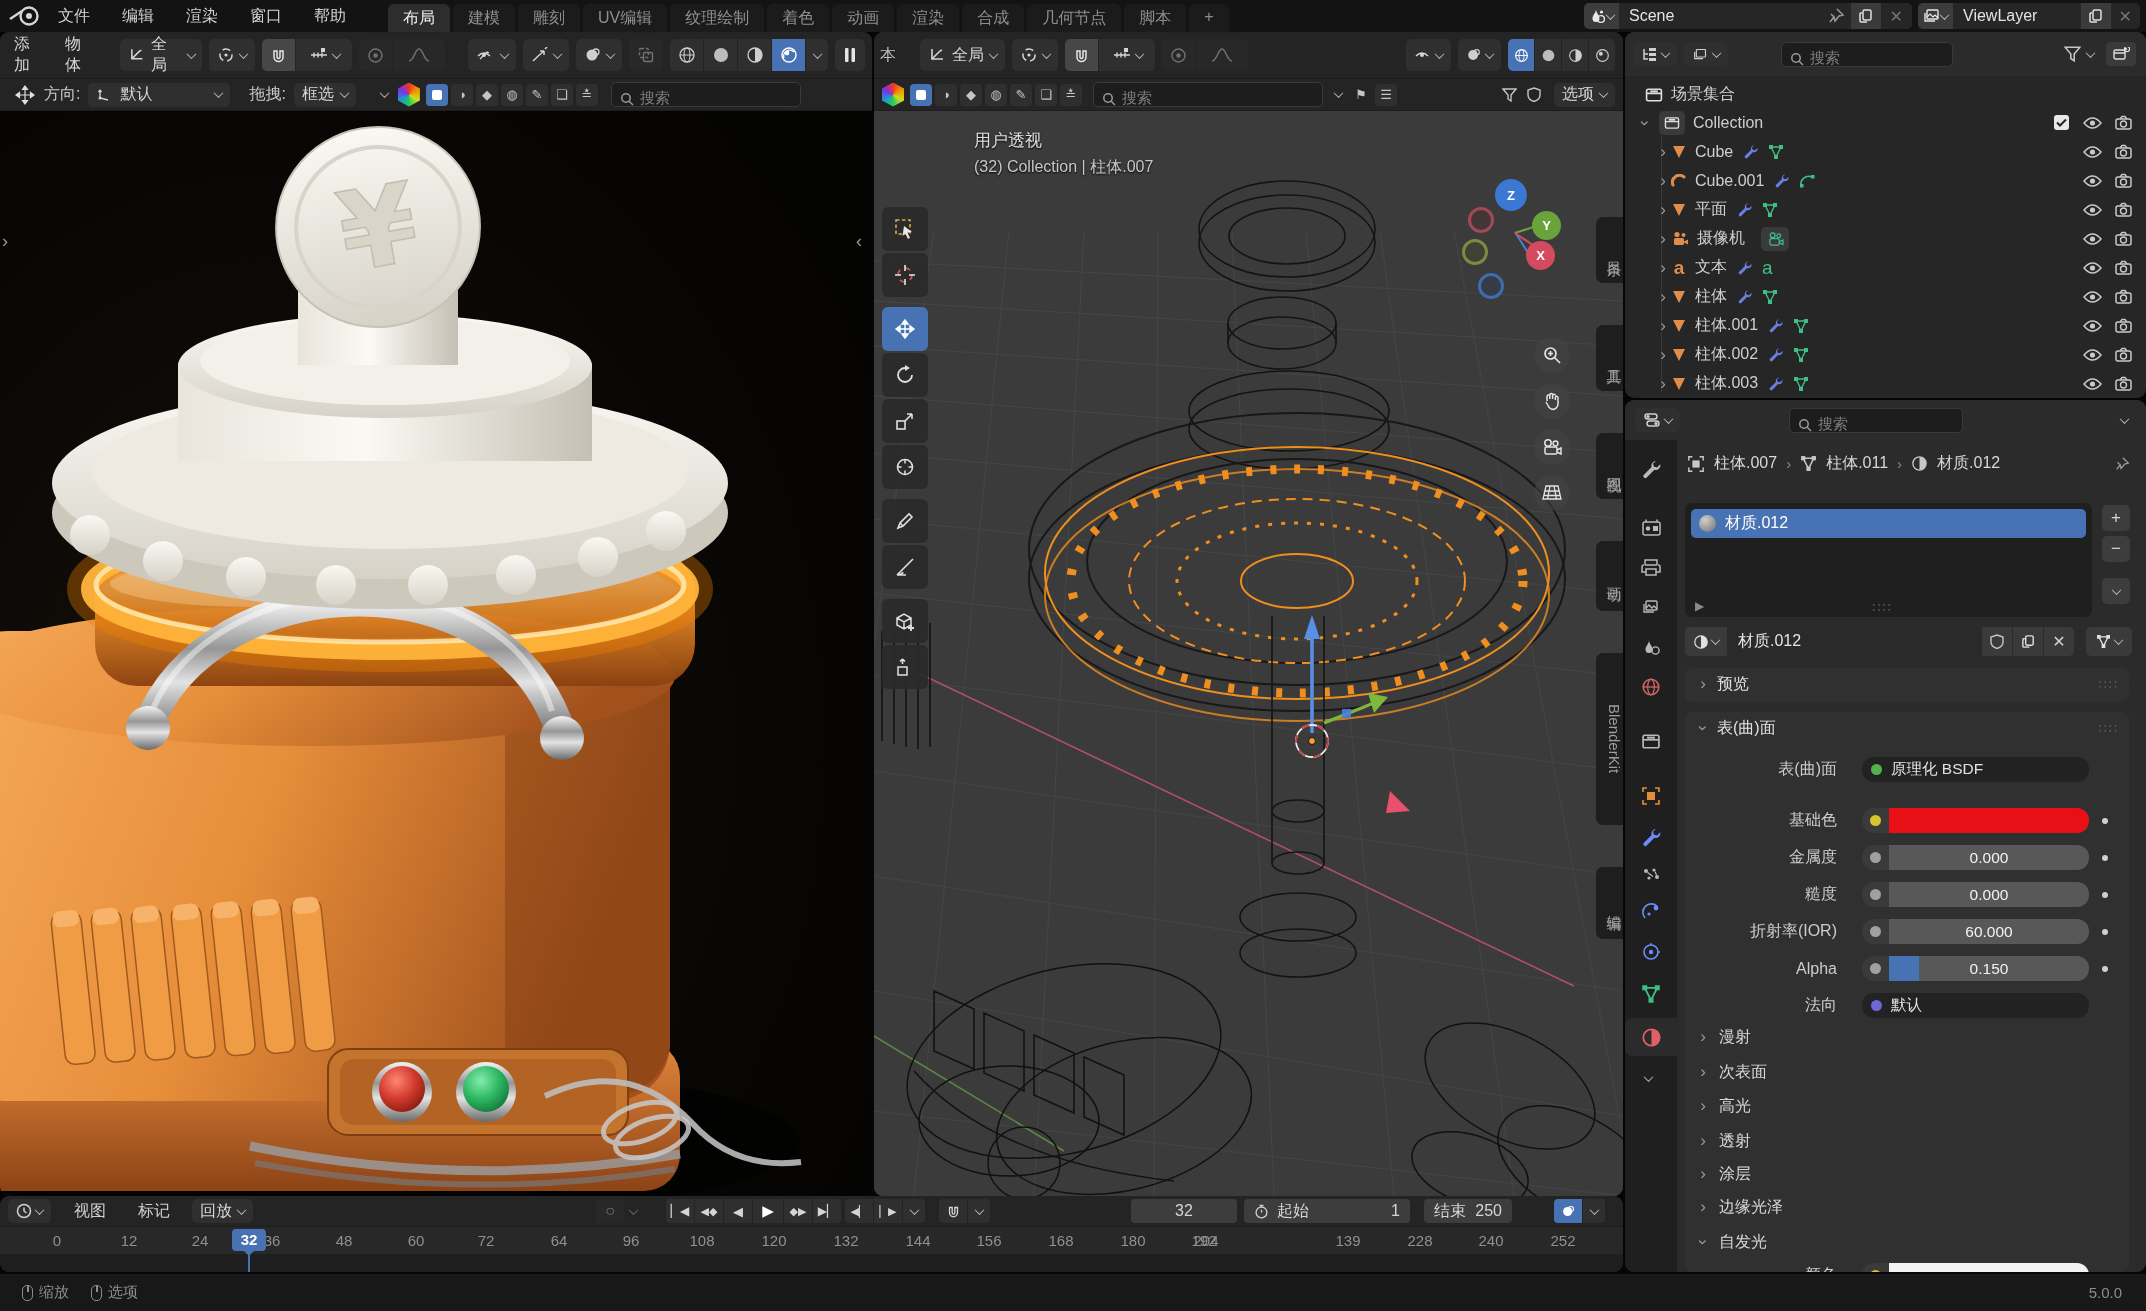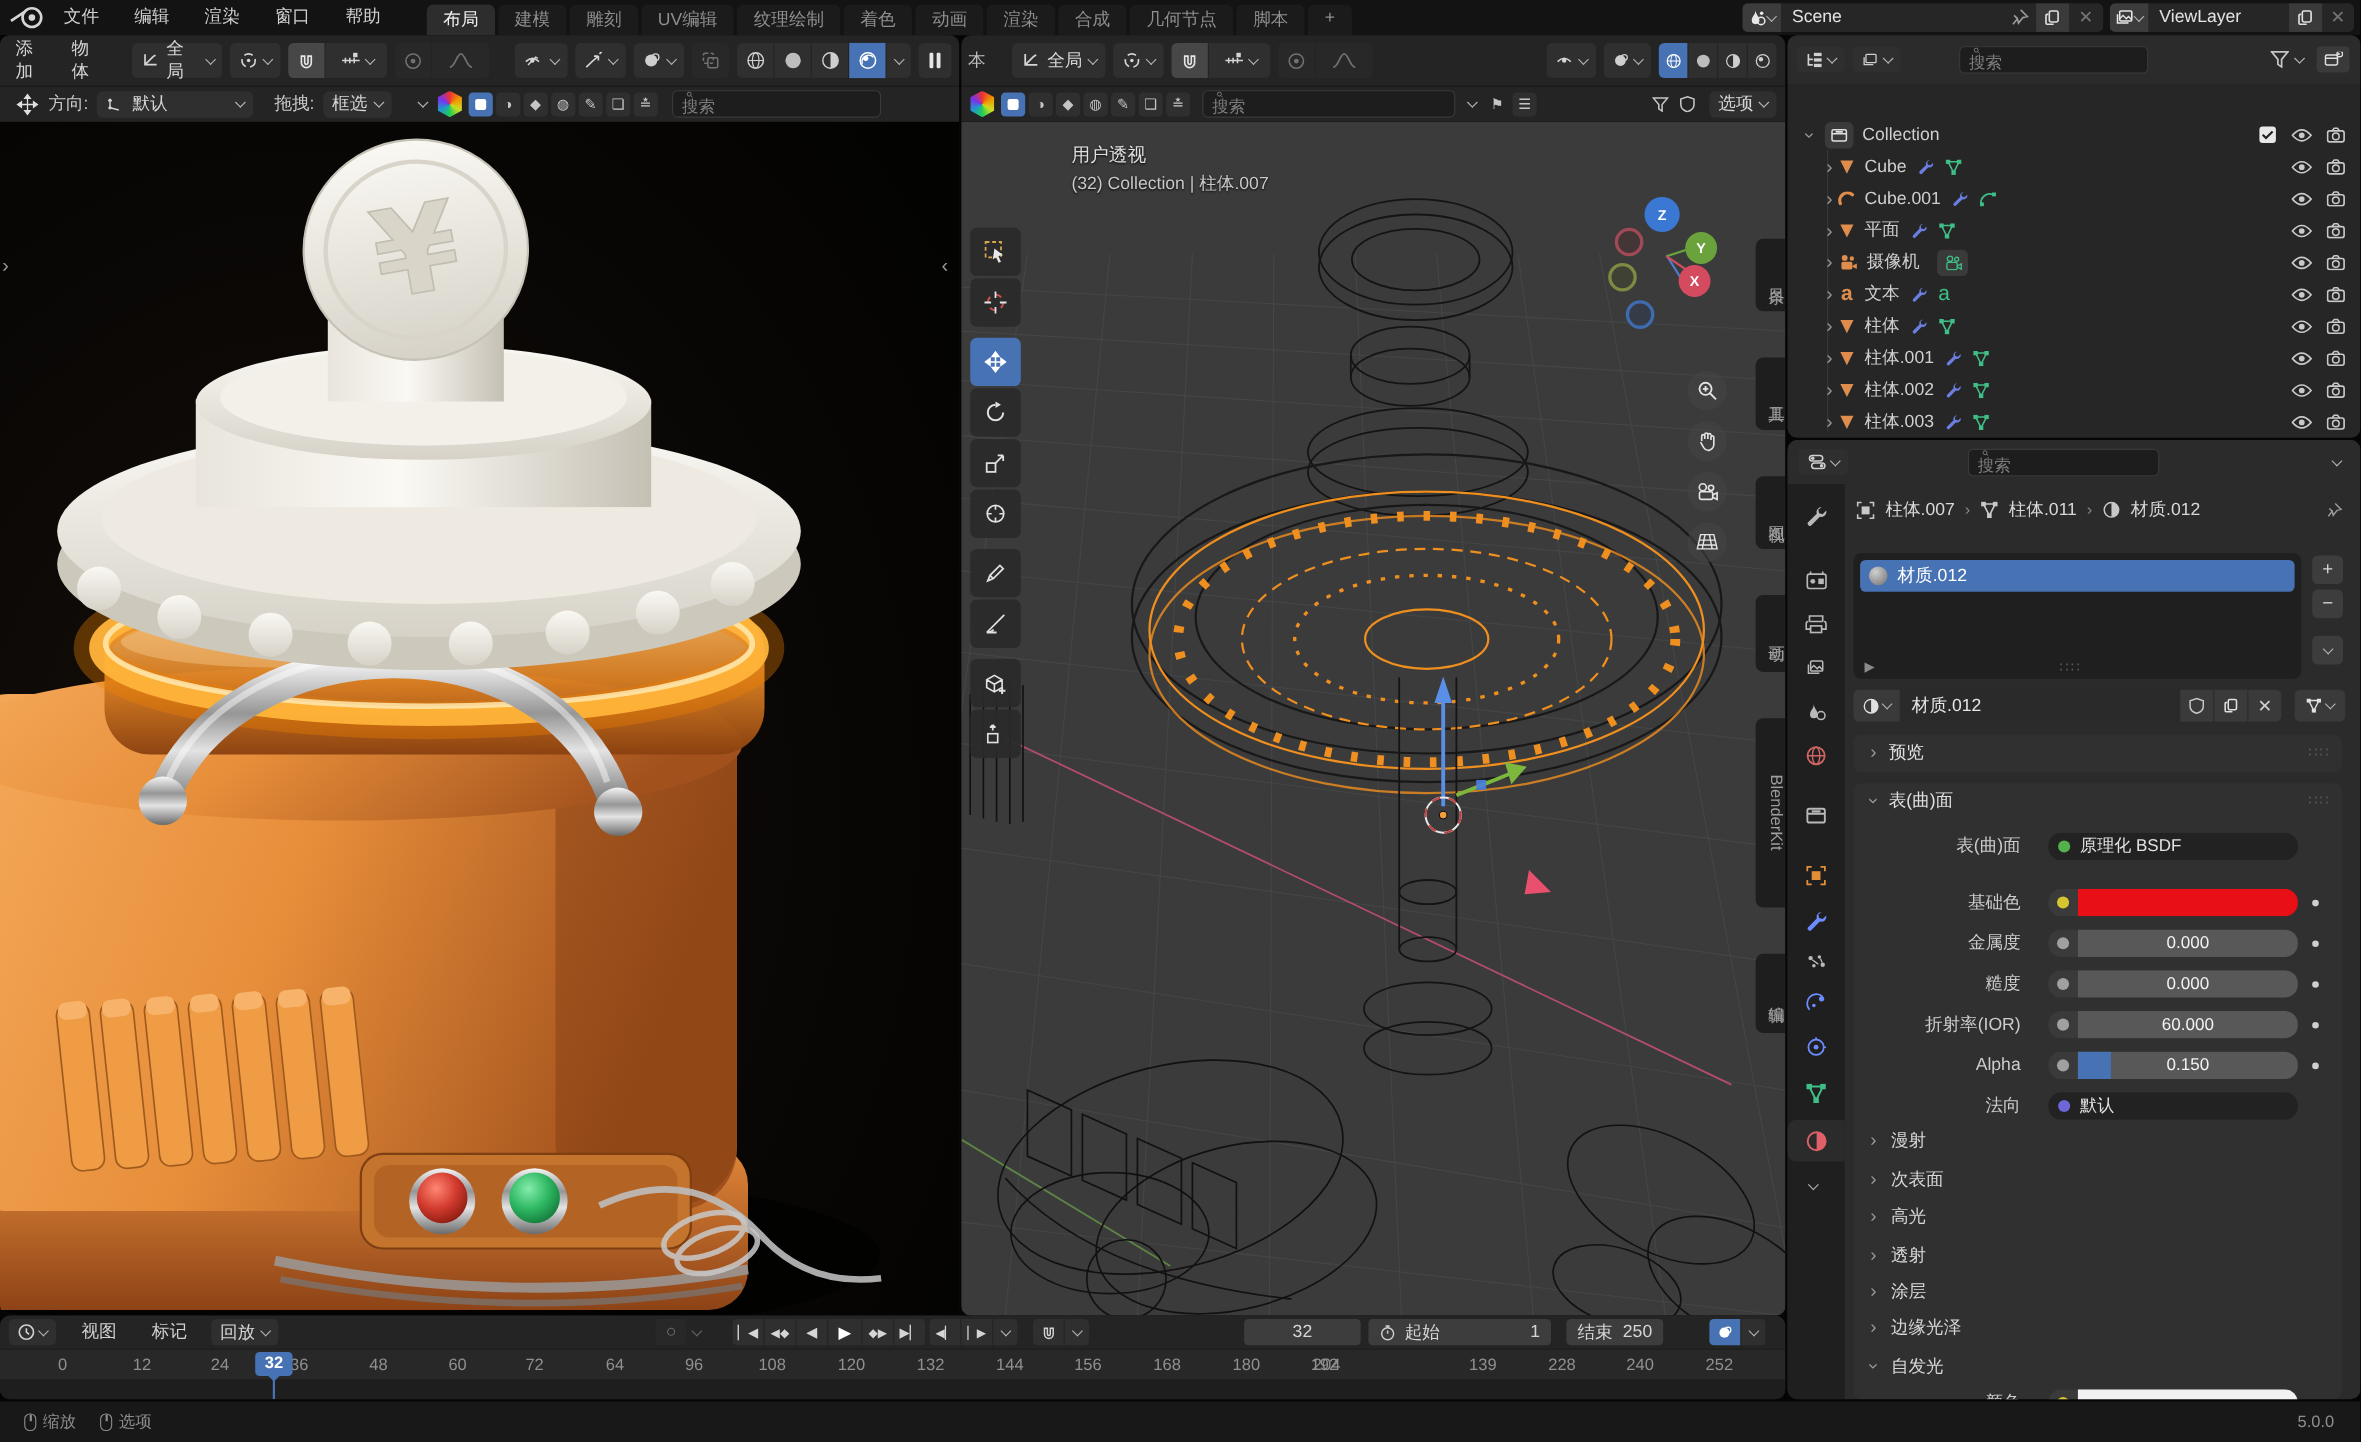--- a/index.html
+++ b/index.html
@@ -26,21 +26,21 @@
   .vh1 { position:absolute; left:0; top:0; right:0; height:46px; background:#242424; display:flex; align-items:center; }
   .vh2 { position:absolute; left:0; top:46px; right:0; height:32px; background:#242424; border-top:1px solid #1a1a1a; display:flex; align-items:center; }
   .hbtn { background:#2f2f2f; border-radius:5px; height:32px; display:flex; align-items:center; padding:0 8px; margin-right:7px; color:#d5d5d5; }
   .hbtn.small { height:24px; }
   .hgroup { display:flex; margin-right:7px; }
   .hgroup .seg { background:#2f2f2f; height:32px; width:33px; display:flex; align-items:center; justify-content:center; margin-right:1px; }
   .hgroup .seg:first-child { border-radius:5px 0 0 5px; }
   .hgroup .seg:last-child { border-radius:0 5px 5px 0; margin-right:0; }
   .seg.on { background:#4772b3; color:#fff; }
   .hlabel { padding:0 10px; color:#d5d5d5; }
-  .searchbox { background:#1d1d1d; border:1px solid #3a3a3a; border-radius:5px; height:25px; display:flex; align-items:flex-start; padding:0 8px; color:#8a8a8a;flex-direction:column; }
+  .searchbox { background:#1d1d1d; border:1px solid #3a3a3a; border-radius:5px; height:25px; display:flex; align-items:flex-end; padding:0 8px; color:#8a8a8a; }
   .searchbox input { background:transparent; border:none; outline:none; color:#bdbdbd; font-size:15px; width:120px; }
   .searchbox input::placeholder { color:#7d7d7d; }
   .mini-ic { width:22px; height:22px; border-radius:4px; background:#2f2f2f; display:flex; align-items:center; justify-content:center; margin-right:3px; font-size:13px; color:#c5c5c5; }
   .hex { width:22px; height:24px; clip-path:polygon(50% 0,100% 25%,100% 75%,50% 100%,0 75%,0 25%); background:conic-gradient(#e33,#e90,#cd2,#2c5,#29c,#73e,#e33); }
 
   
   #vp-left { left:0; top:32px; width:872px; height:1164px; }
   #vp-left .canvas { position:absolute; left:0; top:79px; right:0; bottom:0; background:#060606; }
   .edge-arrow { position:absolute; color:#9a9a9a; font-size:18px; z-index:5; }
 
@@ -817,20 +817,28 @@
           <svg width="17" height="15" viewBox="0 0 17 15">
               <rect x="1" y="3" width="11" height="9" rx="1.5" fill="none" stroke="#e0e0e0" stroke-width="1.4"></rect>
               <path d="M1 6 h11 M13 3 v-2 M12 2 h2" stroke="#e0e0e0" stroke-width="1.4"></path>
               <circle cx="14" cy="2" r="2.6" fill="none" stroke="#e0e0e0" stroke-width="1.2"></circle>
             </svg>
         </div>
       </div>
     </div>
     <div class="guide"></div>
 
+    <div class="orow" style="top:48px">
+      <svg width="18" height="16" viewBox="0 0 17 15" style="margin-left:20px">
+          <rect x="1.5" y="2" width="14" height="11" rx="1.5" fill="none" stroke="#e0e0e0" stroke-width="1.5"></rect>
+          <path d="M1.5 6 h14" stroke="#e0e0e0" stroke-width="1.5"></path>
+          <rect x="5" y="3.2" width="7" height="1.8" fill="#e0e0e0"></rect>
+        </svg>
+      <span class="name">场景集合</span>
+    </div>
 
     <div class="orow" style="top:76px">
       <span class="tw open" style="margin-left:12px">›</span>
       <span class="cell" style="width:26px;height:24px;border-radius:5px;margin-left:6px">
         <svg width="16" height="14" viewBox="0 0 17 15">
             <rect x="1.5" y="2" width="14" height="11" rx="1.5" fill="none" stroke="#e0e0e0" stroke-width="1.5"></rect>
             <path d="M1.5 6 h14" stroke="#e0e0e0" stroke-width="1.5"></path>
             <rect x="5" y="3.2" width="7" height="1.8" fill="#e0e0e0"></rect>
           </svg>
       </span>

